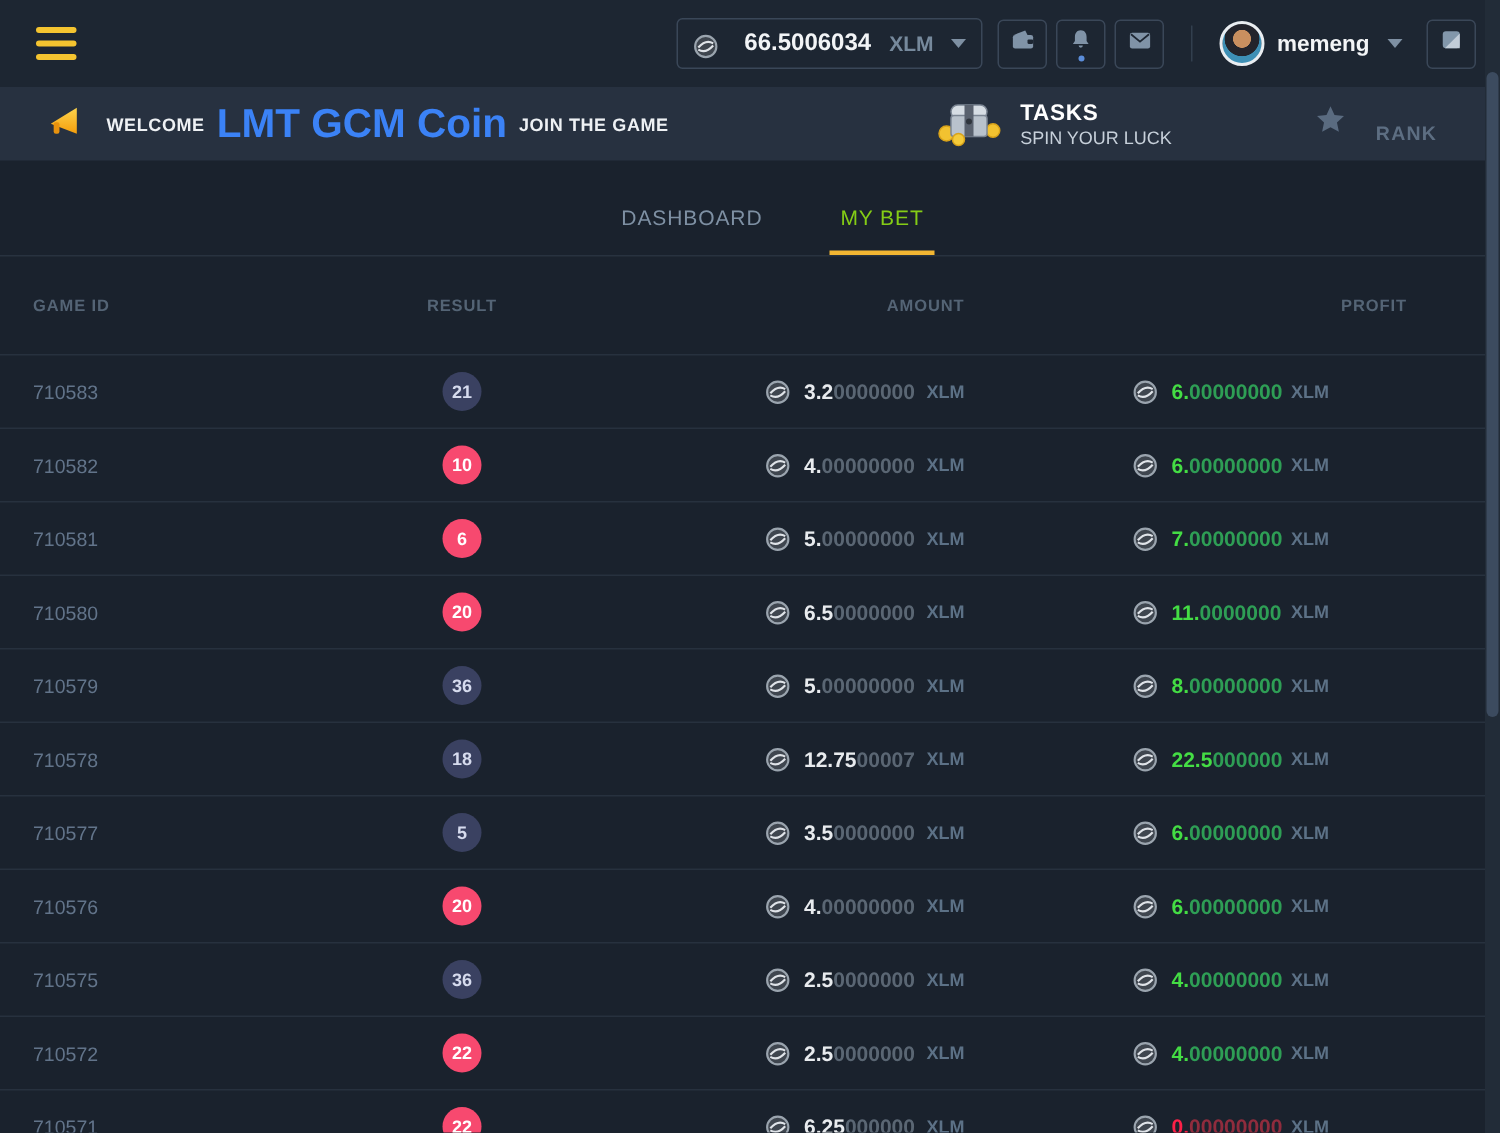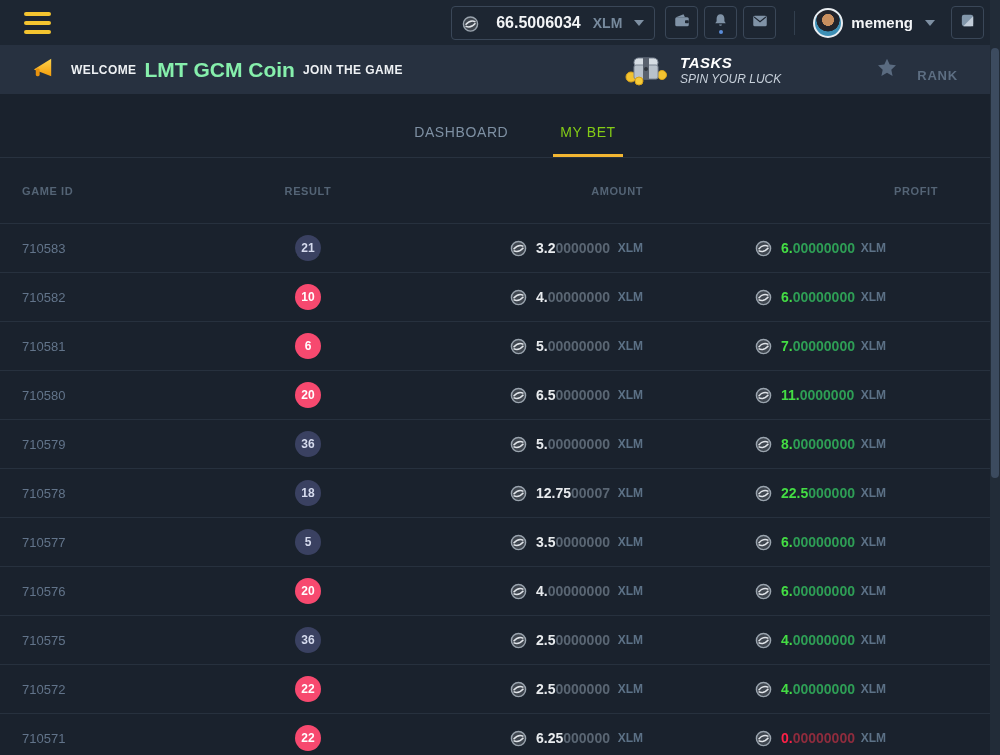--- a/index.html
+++ b/index.html
@@ -1,20 +1,20 @@
 <!DOCTYPE html>
 <html><head>
 <meta charset="utf-8">
 <style>
   * { margin:0; padding:0; box-sizing:border-box; }
   html,body { width:1000px; height:755px; overflow:hidden;
     font-family:"Liberation Sans", sans-serif; background:#1a222d; }
 
   
-  .topbar { height:45px; background:#1d2632; display:flex; align-items:center;
+  .topbar { height:58px; background:#1d2632; display:flex; align-items:center;
     padding:0 16px 0 24px; position:relative; }
   .hamburger { width:27px; height:22px; display:flex; flex-direction:column;
     justify-content:space-between; cursor:pointer; }
   .hamburger span { display:block; height:4px; border-radius:2px; background:#f4c430; }
   .topbar-right { margin-left:auto; display:flex; align-items:center; gap:6px; }
   .balance-box { height:34px; border:1px solid #3a4758; border-radius:4px;
     display:flex; align-items:center; padding:0 10px; gap:8px; margin-right:4px; }
   .balance-amount { color:#f2f4f6; font-size:16px; font-weight:bold; }
   .balance-cur { color:#76899c; font-size:14px; font-weight:bold; margin-left:4px; }
   .caret { width:0; height:0; border-left:5px solid transparent;
@@ -27,24 +27,24 @@
   .user-group { display:flex; align-items:center; gap:8px; margin-right:10px; cursor:pointer; }
   .avatar { width:30px; height:30px; border-radius:50%; border:2px solid #e9edf1;
     background:radial-gradient(circle at 50% 38%, #c98f5f 0 28%, #23242c 30% 55%, #3d8fb5 57% 100%); }
   .username { color:#f2f4f6; font-size:15px; font-weight:bold; }
 
   
   .banner { height:49px; background:#273140; display:flex; align-items:center; }
   .banner-left { display:flex; align-items:center; gap:14px; margin-left:30px; }
   .banner-text { display:flex; align-items:center; gap:8px; }
   .w-welcome, .w-join { color:#eef1f4; font-size:12px; font-weight:bold; letter-spacing:.4px; }
-  .w-title { color:#86efac; font-size:21px; font-weight:bold; }
+  .w-title { color:#3b82f6; font-size:27px; font-weight:bold; }
   .banner-right { margin-left:auto; display:flex; align-items:center; gap:95px; margin-right:42px; }
   .tasks-group { display:flex; align-items:center; gap:12px; cursor:pointer; }
-  .tasks-lines { font-style:italic; }
+  .tasks-lines { }
   .tasks-title { color:#fff; font-size:15px; font-weight:bold; letter-spacing:.5px; }
   .tasks-sub { color:#c7d0da; font-size:12px; margin-top:1px; }
   .rank-group { display:flex; align-items:flex-end; gap:19px; cursor:pointer; }
   .rank-label { color:#5d6e82; font-size:13px; font-weight:bold; letter-spacing:.8px; }
 
   
   .tabs { height:64px; display:flex; justify-content:center; align-items:flex-end;
     gap:38px; border-bottom:1px solid #28323f;padding-left:30px; }
   .tab { font-size:14px; font-weight:500; letter-spacing:.6px; padding:0 7px 14px;
     border-bottom:3px solid transparent; cursor:pointer; color:#7e90a3; }

